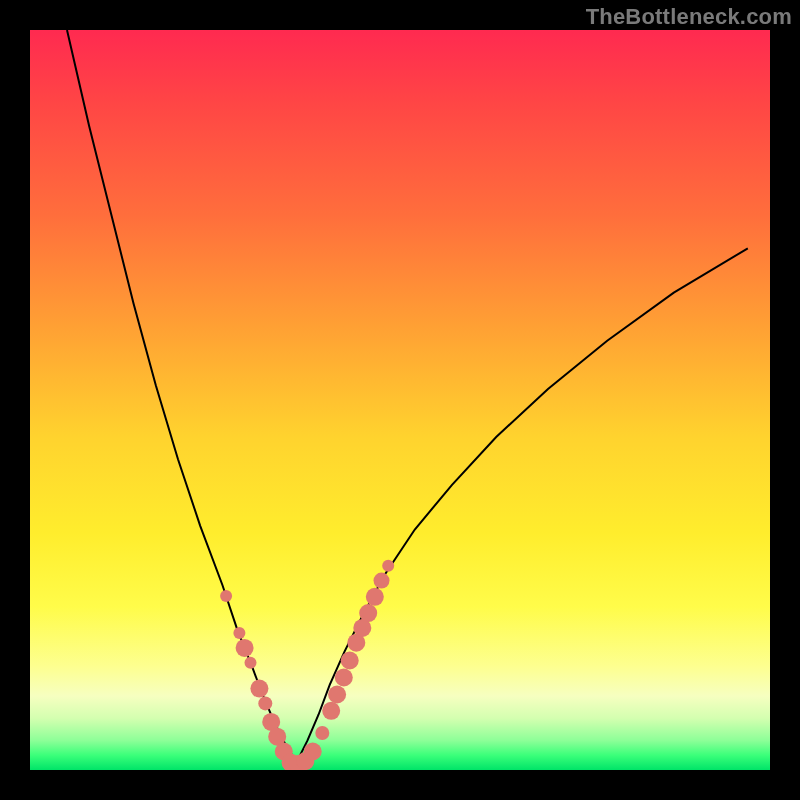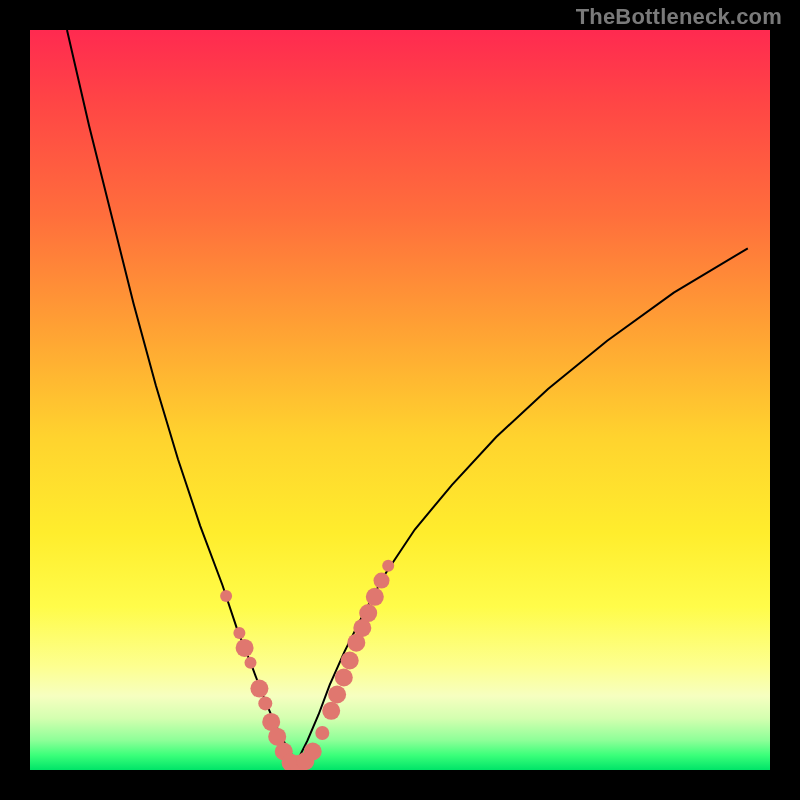--- a/index.html
+++ b/index.html
@@ -6,21 +6,21 @@
   html, body { width: 800px; height: 800px; overflow: hidden; background: #000; }
   .frame {
     position: relative;
     width: 800px;
     height: 800px;
     background: #000;
   }
   .watermark {
     position: absolute;
     top: 4px;
-    right: 18px;
+    right: 8px;
     font-family: Arial, Helvetica, sans-serif;
     font-size: 22px;
     font-weight: bold;
     color: #7a7a7a;
     letter-spacing: 0.2px;
     z-index: 10;
     text-align: center;
   }
   .plot-area {
     position: absolute;

